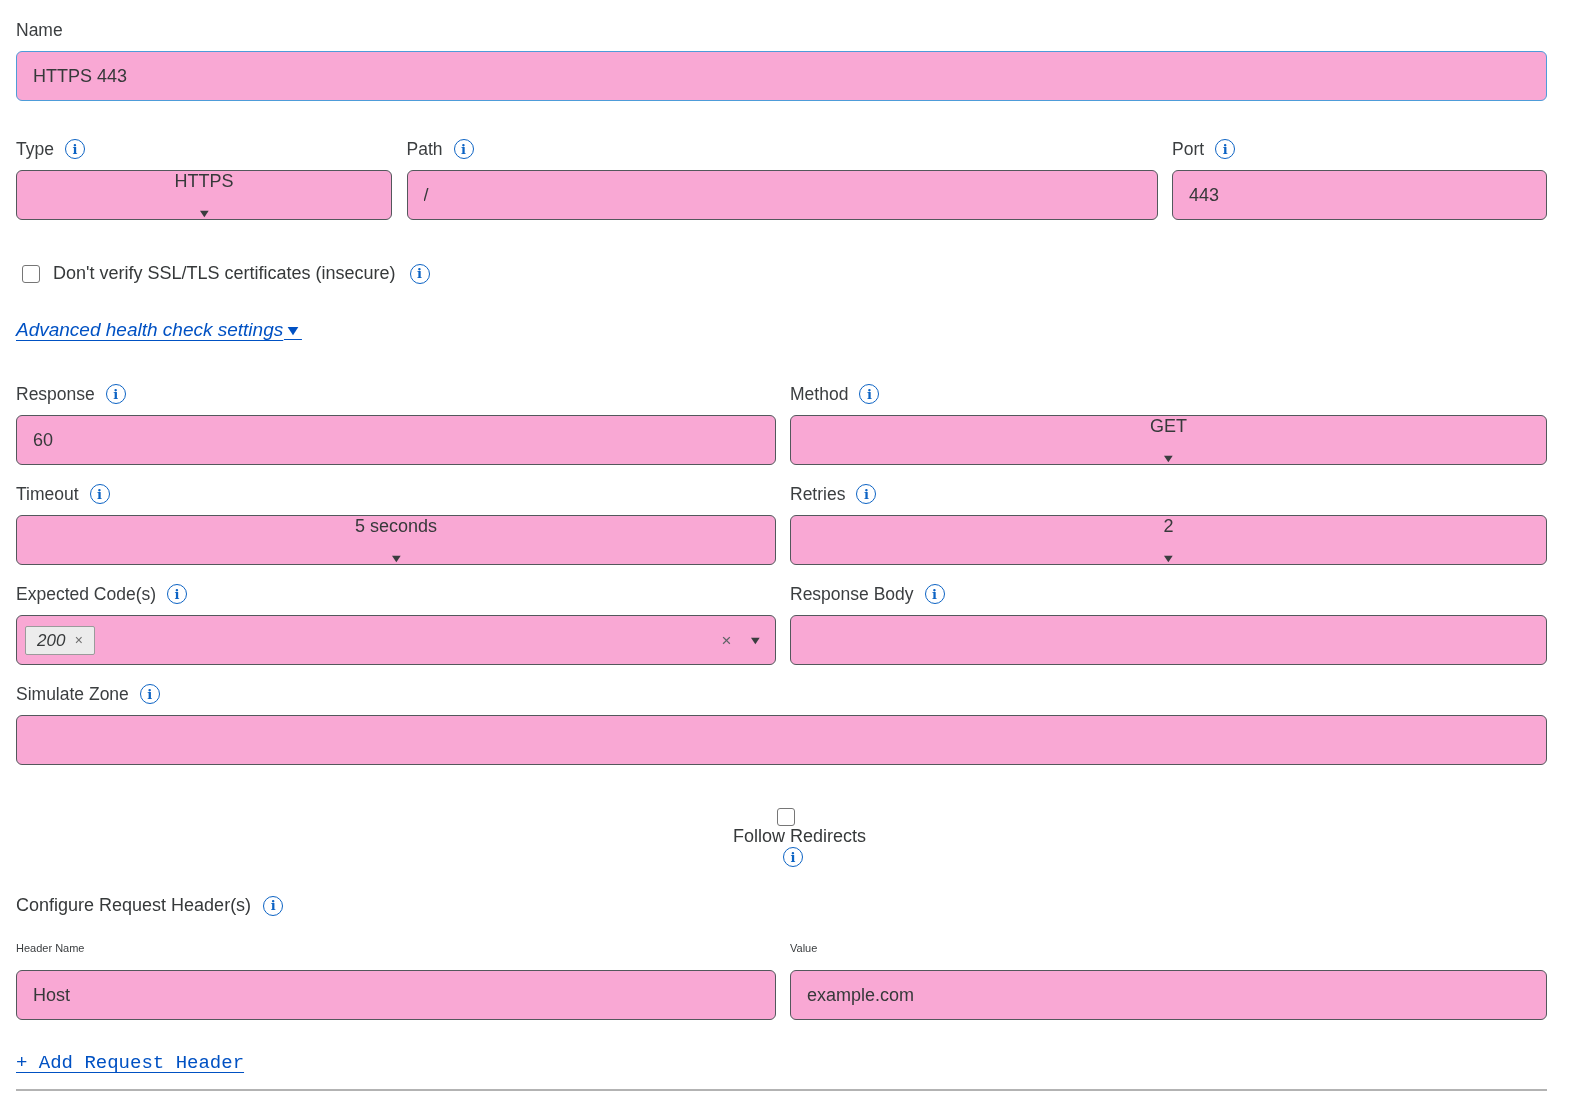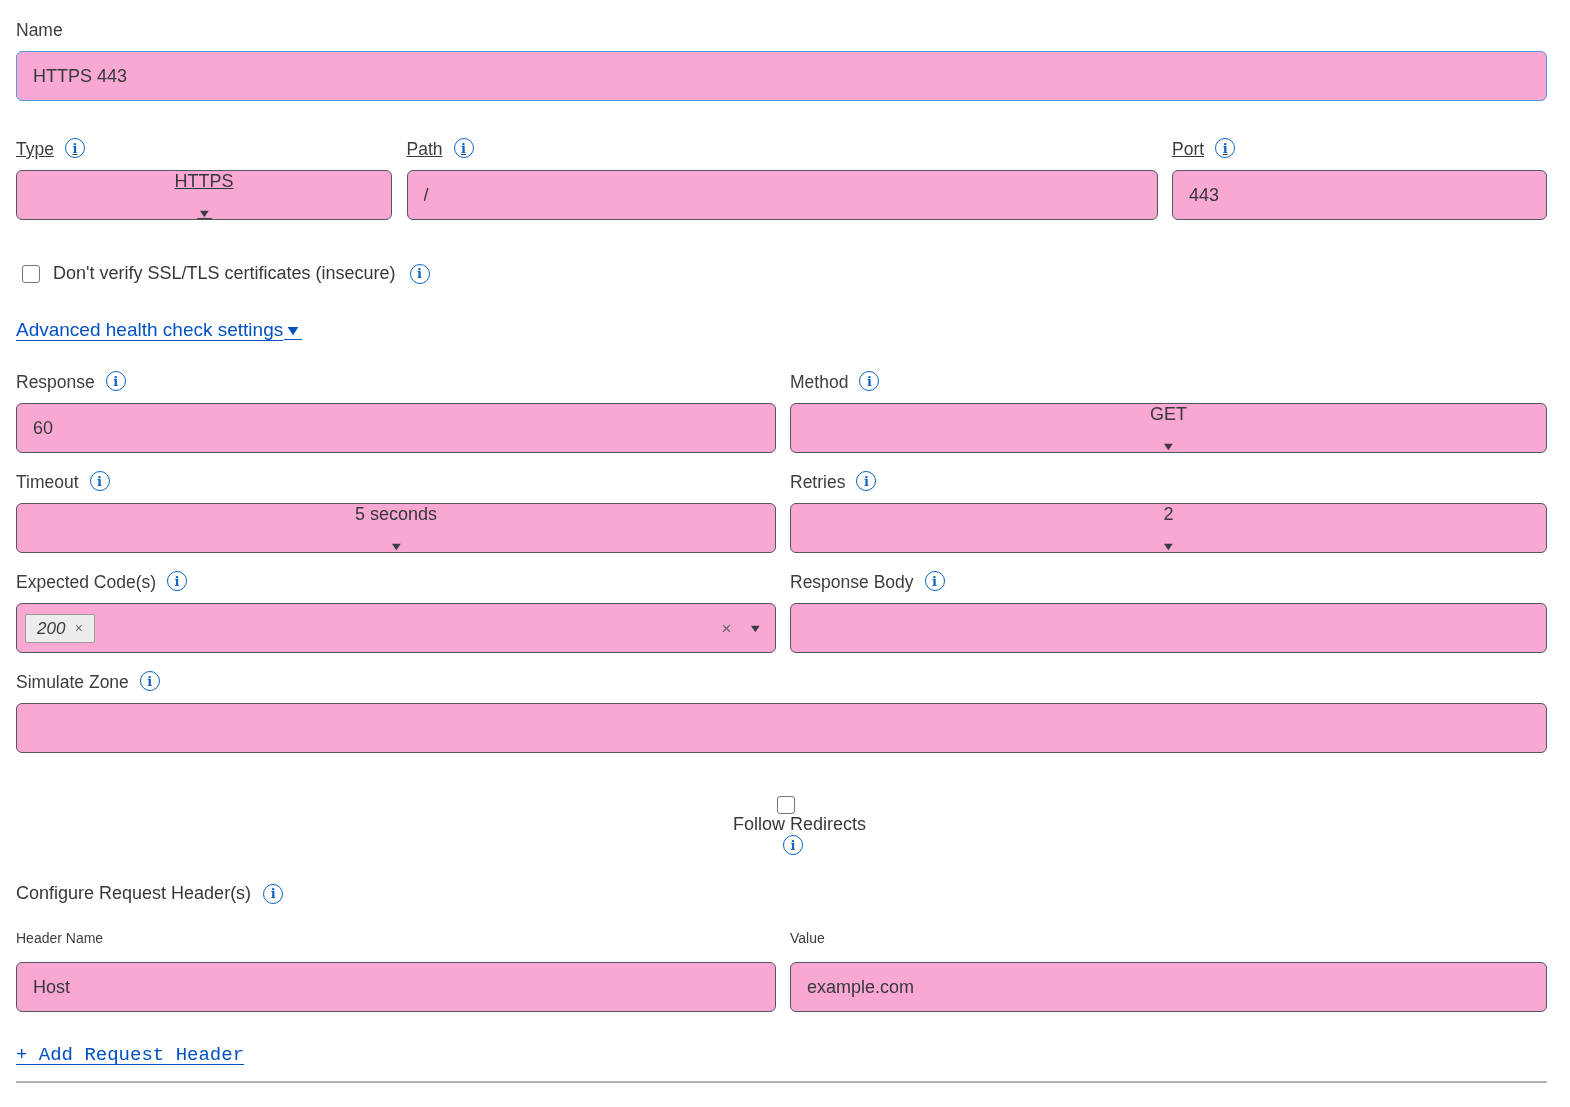--- a/index.html
+++ b/index.html
@@ -12,20 +12,21 @@
   }
   .container {
     width: 1531px;
     margin-left: 16px;
     padding-top: 19px;
   }
   .field-label {
     font-size: 17.5px;
     color: #3b3e40;
     display: flex;
+    align-items: center;
     gap: 11px;
     margin-bottom: 10px;
     line-height: 22px;
   }
   .info-icon {
     width: 20px; height: 20px;
     border: 1.7px solid #0c63c4;
     border-radius: 50%;
     color: #0c63c4;
     font-family: "DejaVu Serif", serif;
@@ -144,32 +145,32 @@
   }
   .section-title {
     font-size: 18px;
     color: #36393a;
     display: flex;
     align-items: center;
     gap: 12px;
     margin-top: 20px;
   }
   .sub-label {
-    font-size: 14px;
+    font-size: 11px;
     color: #3b3e40;
     margin-bottom: 16px;
   }
   .divider {
     border-top: 2px solid #b3b3b3;
     width: 100%;
   }
   .gap-after-name { margin-bottom: 37px; }
-  .gap-after-typerow { margin-bottom: 43px; text-decoration: underline; }
+  .gap-after-typerow { margin-bottom: 43px; }
   .gap-after-ssl { margin-bottom: 35px; }
-  .gap-after-adv { margin-bottom: 30px; }
+  .gap-after-adv { margin-bottom: 42px; font-style: italic; }
   .gap-field { margin-bottom: 18px; }
   .gap-after-simzone { margin-bottom: 43px; }
   .gap-after-follow { margin-bottom: 28px; }
   .gap-after-config { margin-bottom: 26px; }
   .gap-after-headers { margin-bottom: 32px; }
   .gap-after-addlink { margin-bottom: 15px; font-family: Liberation Mono, monospace; }
 </style>
 </head>
 <body>
 

